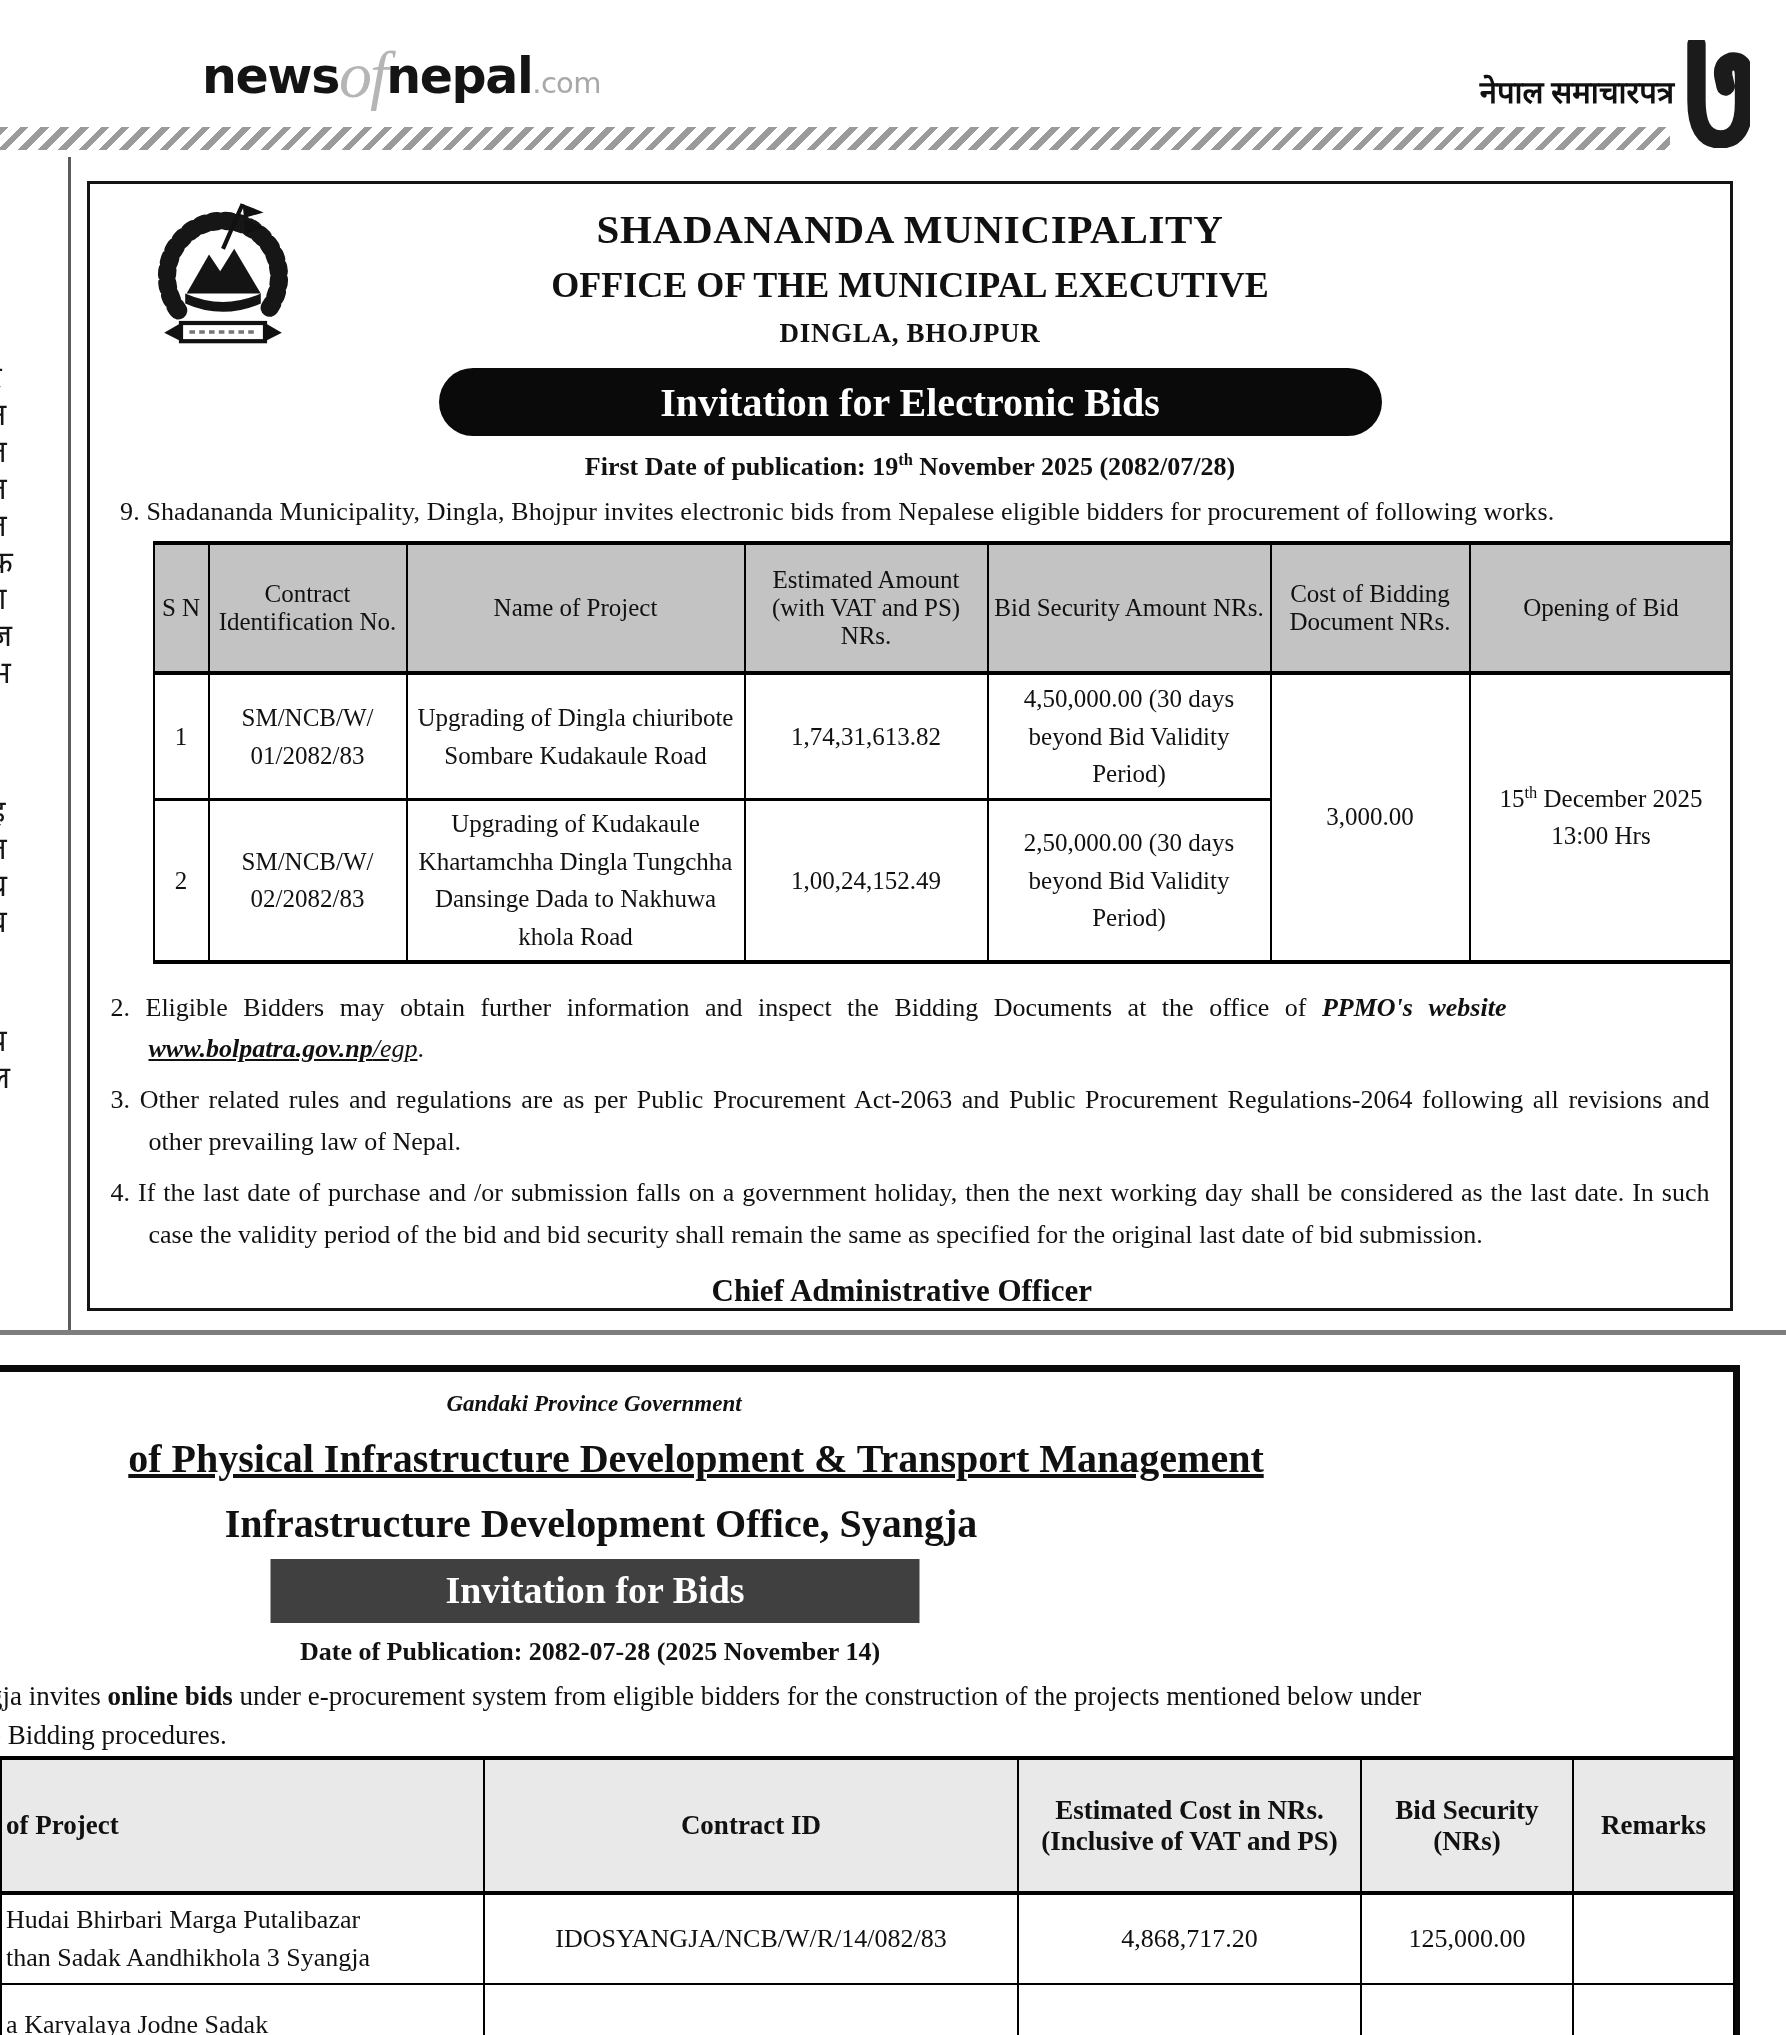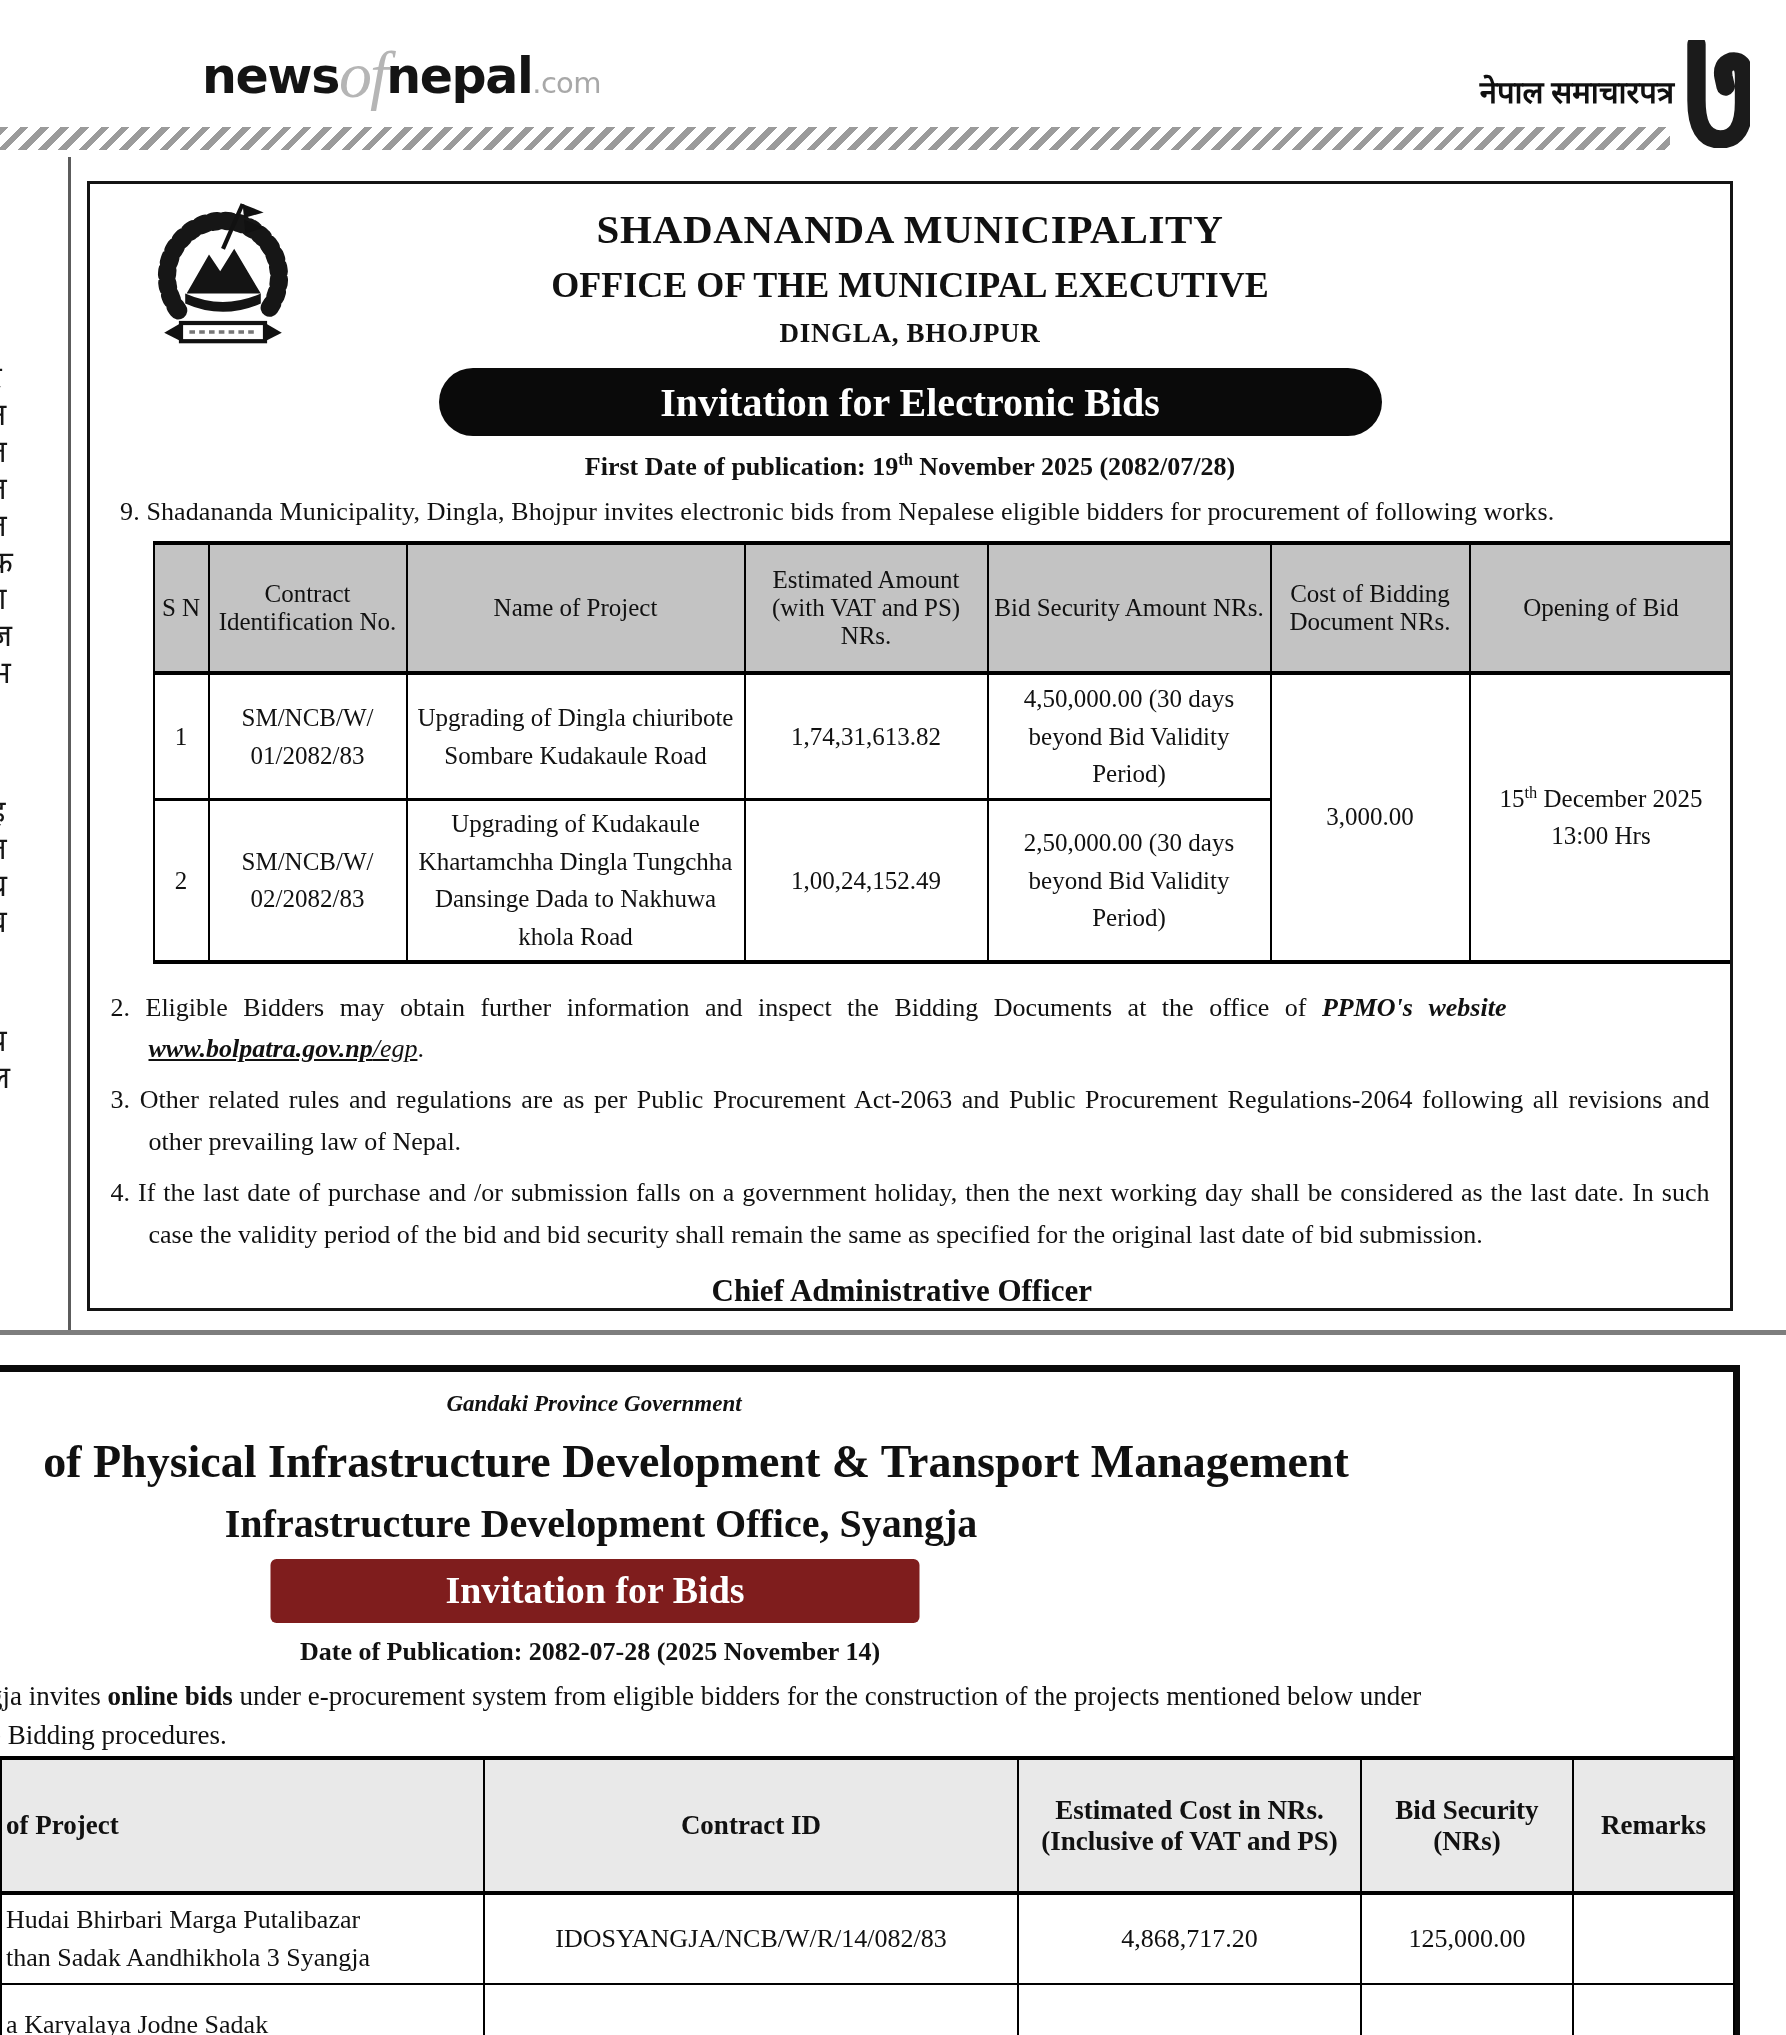--- a/index.html
+++ b/index.html
@@ -60,25 +60,25 @@
   .urlsuf{font-style:italic;text-decoration:underline;}
   .signoff{margin-top:18px;text-align:center;padding-right:16.4px;font-size:31px;font-weight:bold;}
   
   .box2{
     position:absolute;left:-38px;top:1365px;width:1778px;height:683px;
     border:7.5px solid #0a0a0a;border-left:none;border-bottom:none;background:#fff;
   }
   .box2 .abs{position:absolute;}
   .ctr{transform:translateX(-50%);white-space:nowrap;}
   .n2-govt{font-size:23px;font-weight:bold;font-style:italic;}
-  .n2-ministry{font-size:46px;font-weight:bold;}
+  .n2-ministry{font-size:40px;font-weight:bold;text-decoration:underline;}
   .n2-office{font-size:40px;font-weight:bold;}
   .pill2{
-    background:#7f1d1d;color:#fff;width:649px;height:64px;line-height:63px;
-    text-align:center;font-size:38px;font-weight:bold;border-radius:6px;
+    background:#404040;color:#fff;width:649px;height:64px;line-height:63px;
+    text-align:center;font-size:38px;font-weight:bold;
   }
   .n2-date{font-size:26px;font-weight:bold;}
   .n2-intro{font-size:27px;white-space:nowrap;}
   
   .tbl2,.tbl2 th,.tbl2 td{border:2px solid #000;}
   .tbl2{border-top:4.8px solid #000;}
   .tbl2 th{background:#e9e9e9;font-weight:bold;font-size:27px;height:135px;padding:2.7px 5.5px;border-bottom:4.1px solid #000;}
   .tbl2 td{font-size:26px;text-align:center;vertical-align:middle;padding:2.7px 5.5px;line-height:1.45;}
   .tbl2 tr.r1 td{height:91px;}
   .tbl2 tr.r2 td{height:82px;}

